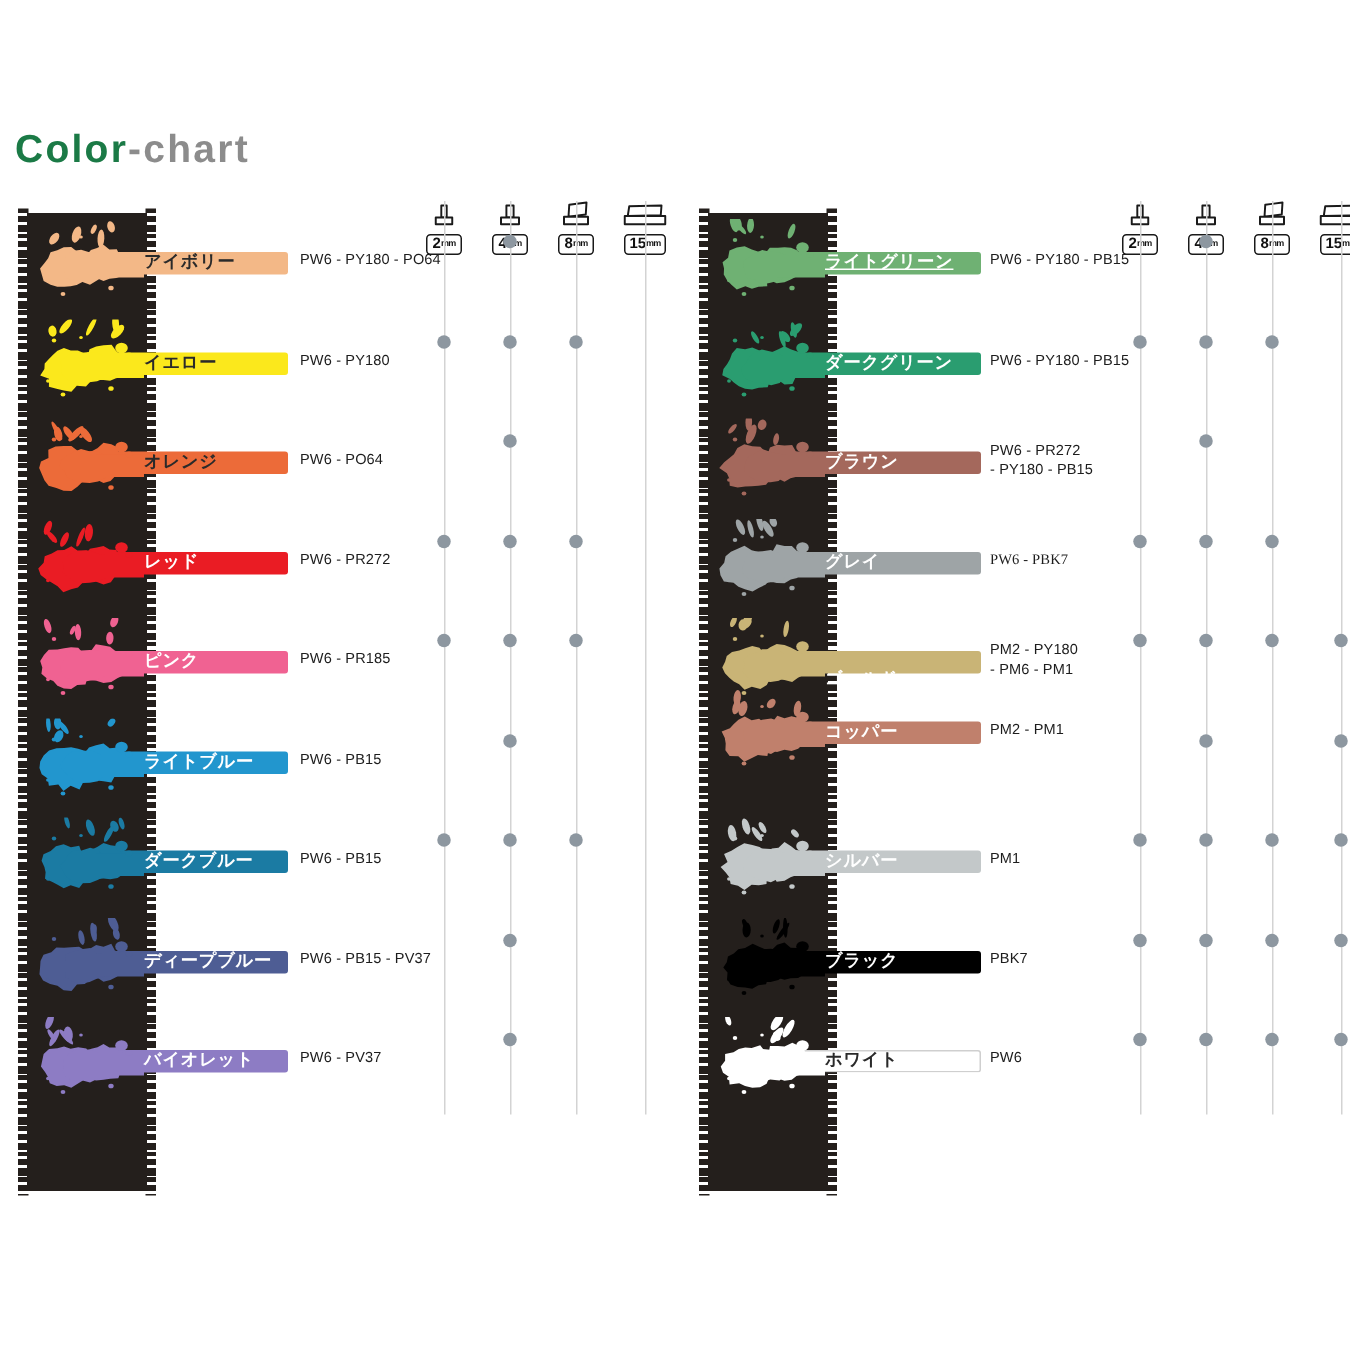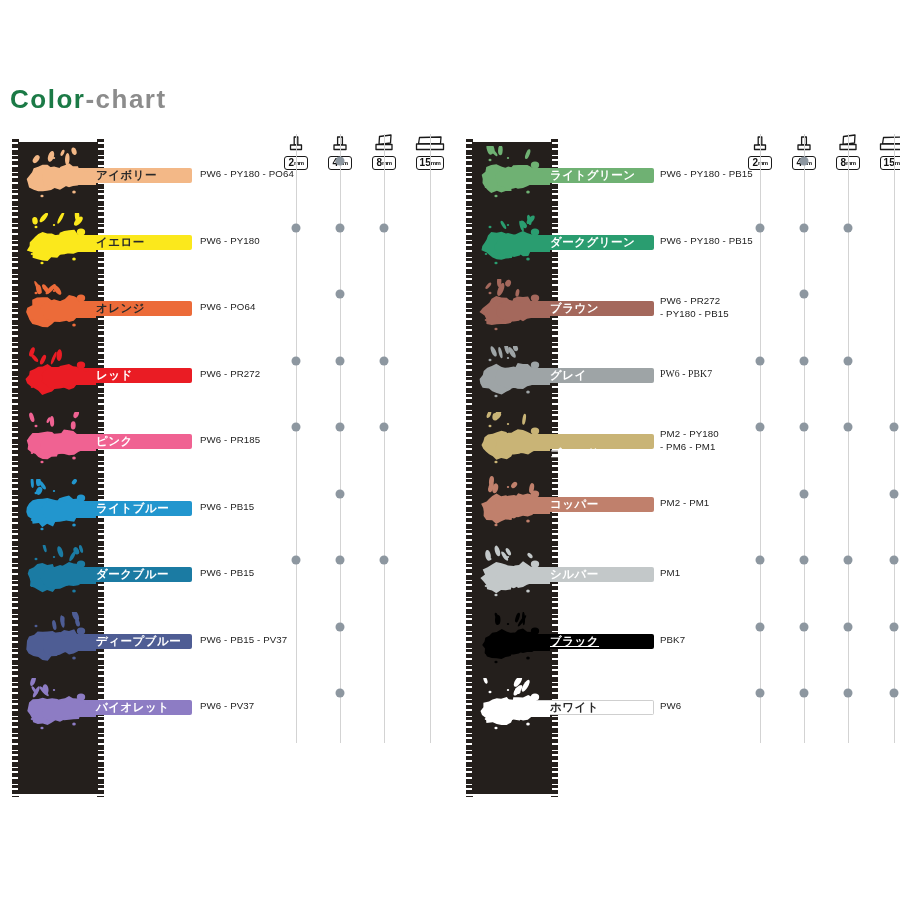--- a/index.html
+++ b/index.html
@@ -443,21 +443,21 @@
                   <ellipse cx="18" cy="50" rx="1.6" ry="1.36"></ellipse>
                   <ellipse cx="8" cy="41" rx="1.3" ry="1.105"></ellipse>
                   <ellipse cx="22.36888851132244" cy="4.262160962447524" rx="2.3124837409704924" ry="5.004895395599306" transform="rotate(3 22.4 4.3)"></ellipse>
                   <ellipse cx="13.557023356668651" cy="2.7626509154215455" rx="2.7538190573453902" ry="5.078146426007152" transform="rotate(-16 13.6 2.8)"></ellipse>
                   <ellipse cx="49.710379580035806" cy="8.135697276331484" rx="1.9624008171260356" ry="5.195394617505372" transform="rotate(21 49.7 8.1)"></ellipse>
                   <ellipse cx="16.4487861758098" cy="6.781423821114004" rx="1.5057047102600336" ry="4.26441812235862" transform="rotate(-41 16.4 6.8)"></ellipse>
                   <ellipse cx="11.362125580199063" cy="3.69490151386708" rx="2.3292626816779376" ry="5.294963299296796" transform="rotate(-19 11.4 3.7)"></ellipse>
                 </g>
               </svg></div>
           </div>
-          <div class="label" style="color: rgb(255, 255, 255);">ライトグリーン</div>
+          <div class="label" style="color: rgb(255, 255, 255); text-decoration: underline;">ライトグリーン</div>
           <div class="code">PW6 - PY180 - PB15</div>
         </div>
         <div class="row" style="top: 66.5px;">
           <div class="splat-wrap">
             <div class="band" style="background: rgb(42, 157, 112);"></div>
             <div class="splat"><svg width="72" height="58" viewBox="0 0 72 58">
                 <g fill="#2a9d70">
                   <path d="M38.0 33.0 L36.4 36.7 L35.3 40.6 L33.8 45.1 L27.9 45.5 L23.4 46.7 L18.7 46.2 L14.6 44.5 L11.4 42.1 L8.6 39.6 L3.5 37.2 L4.3 33.0 L6.8 29.6 L8.6 26.5 L10.0 22.6 L13.2 19.0 L18.7 19.8 L23.5 18.7 L27.9 20.5 L32.6 22.0 L36.1 25.0 L37.1 29.1 Z"></path>
                   <path d="M59.9 30.0 L59.6 33.8 L59.1 38.2 L52.5 38.3 L50.3 43.0 L45.0 43.3 L40.8 40.3 L36.9 38.9 L33.5 36.7 L31.1 33.6 L31.8 30.0 L29.9 26.1 L32.6 22.8 L37.2 21.5 L40.9 19.8 L45.0 17.9 L49.1 19.9 L53.0 21.2 L58.0 22.5 L61.5 25.7 Z"></path>
                   <path d="M49.4 32.0 L47.8 35.7 L44.8 38.8 L41.8 42.4 L36.1 43.9 L30.3 42.5 L24.8 41.7 L19.4 39.8 L16.7 36.1 L16.5 32.0 L19.5 28.6 L21.5 25.4 L24.6 22.0 L29.9 20.0 L35.7 21.4 L41.0 22.5 L44.8 25.2 L48.8 28.0 Z"></path>
@@ -552,21 +552,21 @@
                   <ellipse cx="20.326683874242008" cy="3.963904815725982" rx="1.9554990105330945" ry="3.6721019176766276" transform="rotate(39 20.3 4.0)"></ellipse>
                   <ellipse cx="19.826200161129236" cy="2.073778623715043" rx="2.6067506562918425" ry="6.024247485212982" transform="rotate(28 19.8 2.1)"></ellipse>
                   <ellipse cx="10.97609150595963" cy="2.4376550698652864" rx="1.7994357030838728" ry="3.9046550169587135" transform="rotate(24 11.0 2.4)"></ellipse>
                 </g>
               </svg></div>
           </div>
           <div class="label" style="color: rgb(255, 255, 255); margin-top: 12px;">ゴールド</div>
           <div class="code two">PM2 - PY180
 - PM6 - PM1</div>
         </div>
-        <div class="row" style="top: 329px; text-decoration: underline;">
+        <div class="row" style="top: 313px; text-decoration: underline;">
           <div class="splat-wrap">
             <div class="band" style="background: rgb(192, 128, 108);"></div>
             <div class="splat"><svg width="72" height="58" viewBox="0 0 72 58">
                 <g fill="#c0806c">
                   <path d="M39.6 33.0 L37.5 37.0 L34.5 40.1 L33.6 45.0 L27.3 44.4 L23.3 46.3 L18.2 48.9 L14.2 45.2 L8.4 45.0 L5.6 41.1 L5.8 36.7 L5.2 33.0 L3.1 28.7 L8.6 26.5 L11.2 23.7 L14.3 20.9 L18.5 18.6 L23.1 21.2 L28.1 20.2 L31.6 23.0 L34.0 26.1 L35.4 29.5 Z"></path>
                   <path d="M59.4 30.0 L57.7 33.3 L57.3 37.1 L54.1 40.1 L49.7 41.6 L45.0 40.8 L40.0 42.3 L34.8 41.2 L33.5 36.7 L28.9 34.2 L29.7 30.0 L30.0 26.1 L34.0 23.6 L37.5 21.7 L40.2 18.2 L45.0 19.8 L49.7 18.5 L54.4 19.7 L57.3 22.9 L61.5 25.7 Z"></path>
                   <path d="M50.5 32.0 L48.5 35.9 L44.8 38.8 L40.6 41.0 L36.0 43.6 L30.4 42.1 L24.2 42.5 L20.3 39.3 L18.5 35.6 L18.0 32.0 L17.3 28.1 L21.7 25.5 L25.3 22.8 L30.1 20.8 L36.1 20.0 L41.6 21.8 L45.1 25.0 L48.3 28.2 Z"></path>
                   <rect x="40" y="24" width="32" height="15"></rect>
                   <ellipse cx="57" cy="19" rx="4.2" ry="3.57"></ellipse>
                   <ellipse cx="62" cy="24" rx="2.4" ry="2.04"></ellipse>
@@ -629,21 +629,21 @@
                   <ellipse cx="18" cy="50" rx="1.6" ry="1.36"></ellipse>
                   <ellipse cx="8" cy="41" rx="1.3" ry="1.105"></ellipse>
                   <ellipse cx="19.744496509432793" cy="8.001558117568493" rx="2.750008990615606" ry="4.951490844599903" transform="rotate(1 19.7 8.0)"></ellipse>
                   <ellipse cx="45.56066665891558" cy="6.397708343341947" rx="1.4816975232213734" ry="6.84459092374891" transform="rotate(-2 45.6 6.4)"></ellipse>
                   <ellipse cx="39.49805712327361" cy="5.578585701994598" rx="1.8364278625696897" ry="5.004573157988489" transform="rotate(19 39.5 5.6)"></ellipse>
                   <ellipse cx="18.678777282126248" cy="3.9851363971829414" rx="1.5189964488148688" ry="3.430904923938215" transform="rotate(-23 18.7 4.0)"></ellipse>
                   <ellipse cx="43.98786351829767" cy="8.872005923651159" rx="1.5253771062940358" ry="6.948198123835027" transform="rotate(36 44.0 8.9)"></ellipse>
                 </g>
               </svg></div>
           </div>
-          <div class="label" style="color: rgb(255, 255, 255); text-decoration: underline;">ブラック</div>
+          <div class="label" style="color: rgb(255, 255, 255);">ブラック</div>
           <div class="code">PBK7</div>
         </div>
         <div class="row" style="top: 532px;">
           <div class="splat-wrap">
             <div class="band bordered" style="background: rgb(255, 255, 255);"></div>
             <div class="splat"><svg width="72" height="58" viewBox="0 0 72 58">
                 <g fill="#ffffff">
                   <path d="M39.1 33.0 L39.2 37.4 L34.8 40.3 L33.1 44.5 L28.7 46.9 L23.5 47.1 L18.7 46.0 L14.8 44.2 L8.4 45.0 L7.9 39.9 L4.0 37.1 L2.5 33.0 L5.4 29.2 L5.4 24.7 L11.0 23.5 L14.5 21.4 L18.8 20.3 L23.1 20.7 L28.8 18.9 L31.8 22.7 L37.0 24.5 L39.0 28.7 Z"></path>
                   <path d="M61.0 30.0 L59.5 33.8 L58.1 37.6 L53.2 39.1 L49.8 41.8 L45.0 42.5 L40.5 41.0 L36.9 38.9 L33.2 36.9 L29.2 34.1 L31.8 30.0 L30.3 26.2 L34.5 23.9 L35.3 19.3 L40.6 19.3 L45.0 19.6 L50.2 17.1 L54.8 19.3 L58.3 22.3 L59.7 26.2 Z"></path>
                   <path d="M48.4 32.0 L47.5 35.6 L45.4 39.1 L41.7 42.4 L35.5 41.6 L30.0 43.7 L24.9 41.6 L20.1 39.5 L19.6 35.4 L16.3 32.0 L19.1 28.5 L19.9 24.5 L25.6 23.2 L30.3 21.3 L35.6 21.8 L41.0 22.5 L44.3 25.5 L47.2 28.4 Z"></path>

